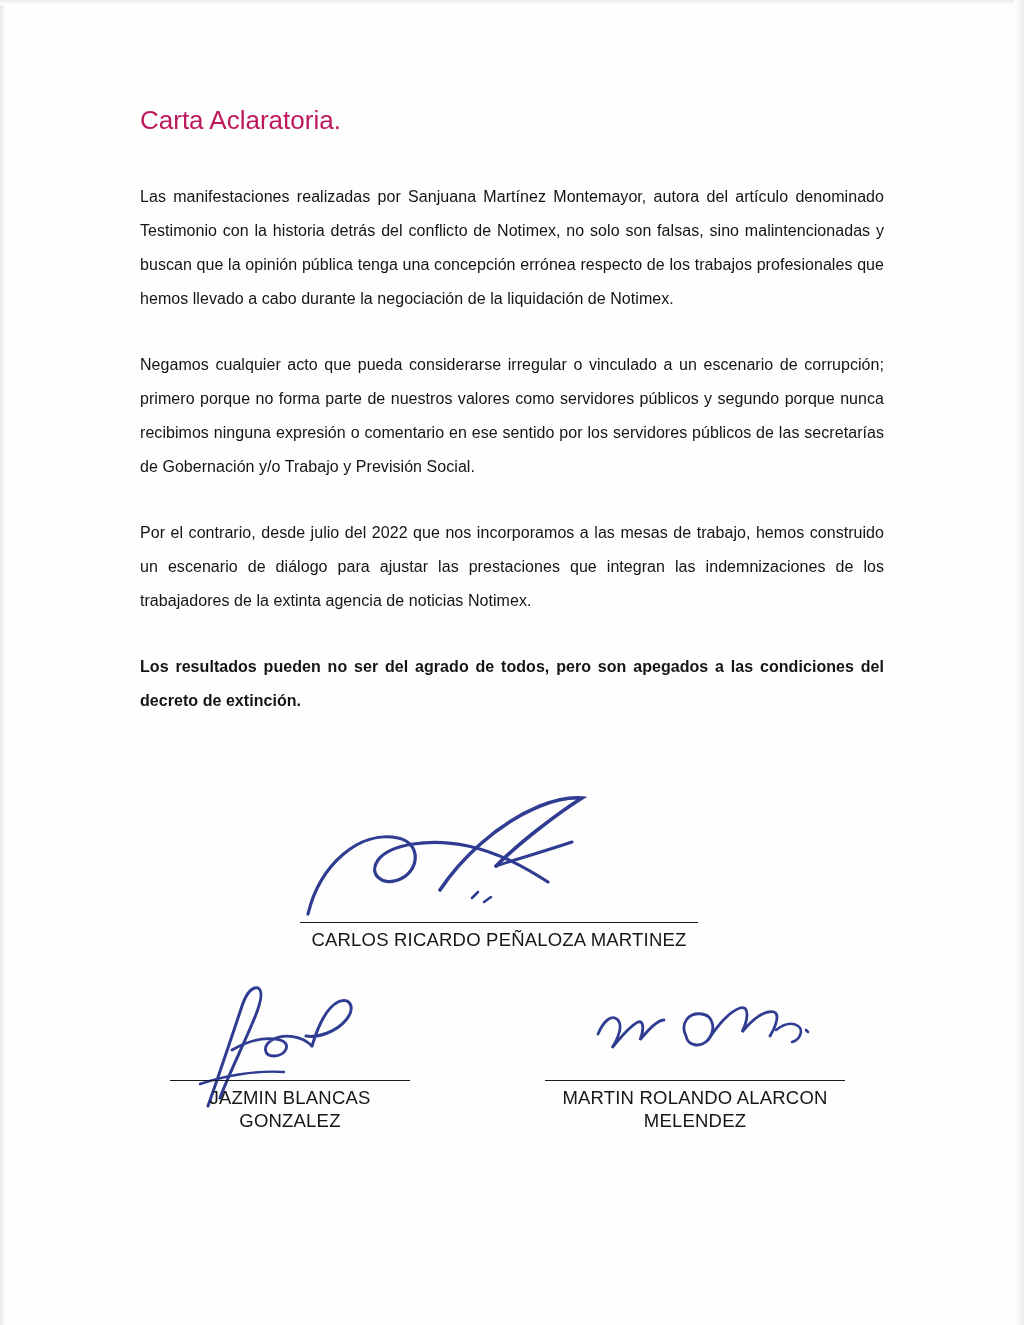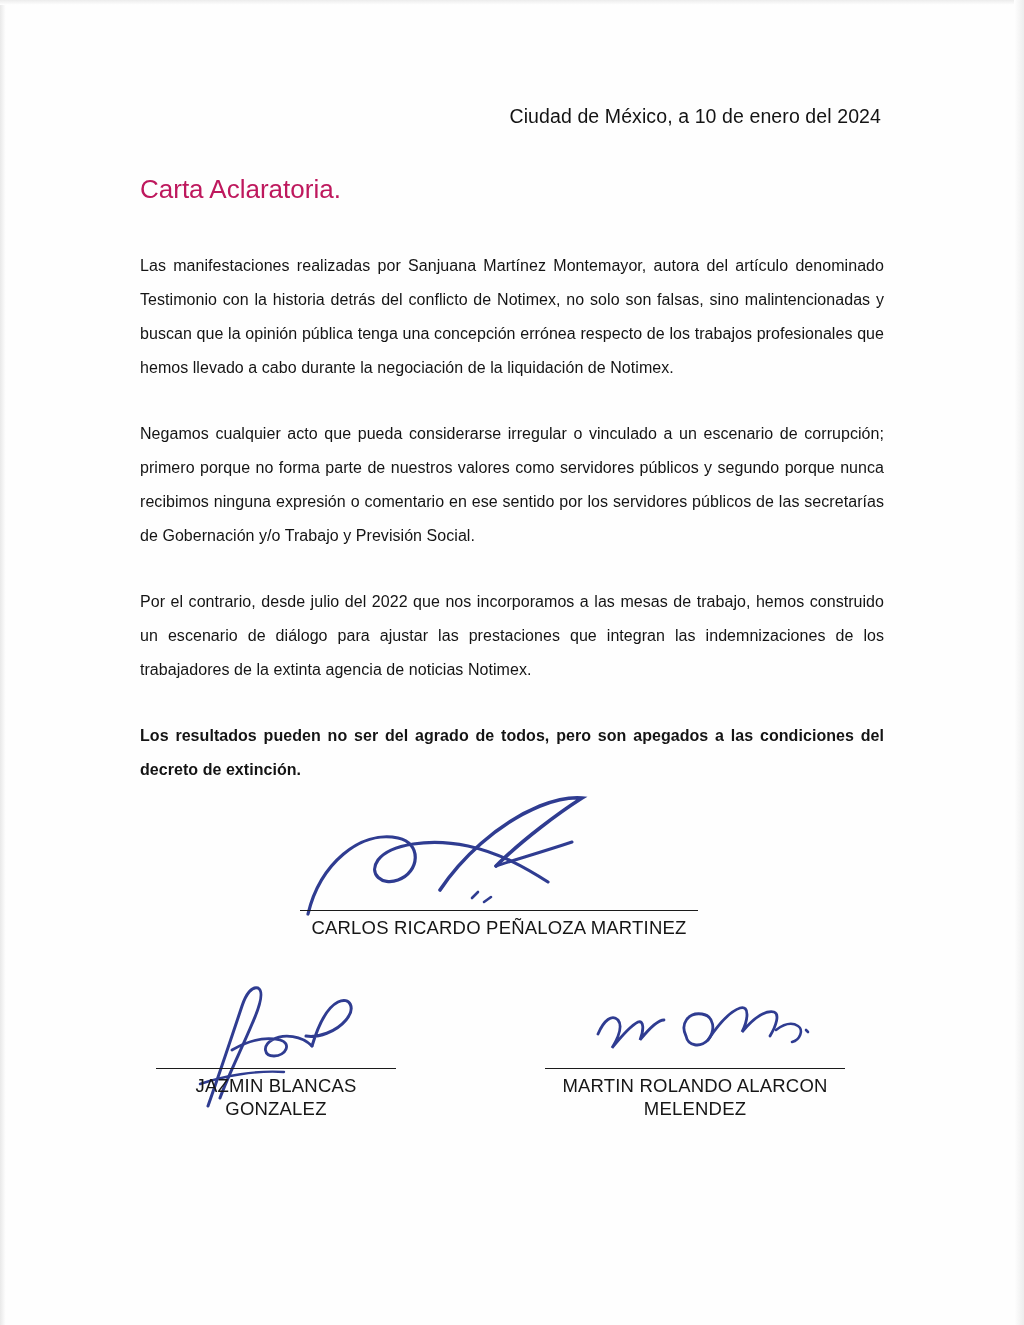--- a/index.html
+++ b/index.html
@@ -80,20 +80,21 @@
   .sig-area {
     position: absolute;
     left: 140px;
     top: 790px;
     width: 760px;
     height: 370px;
   }
 
   .sig-block {
     position: absolute;
+    margin-top: 12px;
   }
 
   .sig-line {
     border-bottom: 1.6px solid #1b1b1b;
     height: 0;
   }
 
   .sig-name {
     font-size: 18.5px;
     line-height: 23px;
@@ -118,21 +119,21 @@
   }
   .ink-center {
     left: 150px;
     top: 4px;
     width: 380px;
     height: 130px;
   }
 
   
   .sig-left {
-    left: 16px;
+    left: 30px;
     top: 278px;
     width: 240px;
   }
   .sig-left .sig-name {
     text-align: center;
   }
   .ink-left {
     left: 40px;
     top: 190px;
     width: 220px;
@@ -159,21 +160,20 @@
 <body>
 
 <div class="page">
 
   <div class="scan-edge-left"></div>
   <div class="scan-edge-top"></div>
   <div class="scan-edge-right"></div>
 
   <div class="doc-body">
 
-    <div class="date-line">Ciudad de México, a 10 de enero del 2024</div>
 
     <div class="salutation">Carta Aclaratoria.</div>
 
     <p class="para">Las manifestaciones realizadas por Sanjuana Martínez Montemayor, autora del artículo denominado Testimonio con la historia detrás del conflicto de Notimex, no solo son falsas, sino malintencionadas y buscan que la opinión pública tenga una concepción errónea respecto de los trabajos profesionales que hemos llevado a cabo durante la negociación de la liquidación de Notimex.</p>
 
     <p class="para">Negamos cualquier acto que pueda considerarse irregular o vinculado a un escenario de corrupción; primero porque no forma parte de nuestros valores como servidores públicos y segundo porque nunca recibimos ninguna expresión o comentario en ese sentido por los servidores públicos de las secretarías de Gobernación y/o Trabajo y Previsión Social.</p>
 
     <p class="para">Por el contrario, desde julio del 2022 que nos incorporamos a las mesas de trabajo, hemos construido un escenario de diálogo para ajustar las prestaciones que integran las indemnizaciones de los trabajadores de la extinta agencia de noticias Notimex.</p>
 
     <p class="para last">Los resultados pueden no ser del agrado de todos, pero son apegados a las condiciones del decreto de extinción.</p>

